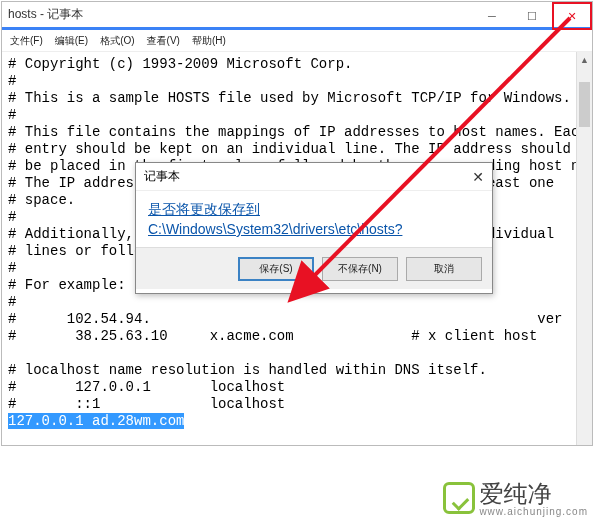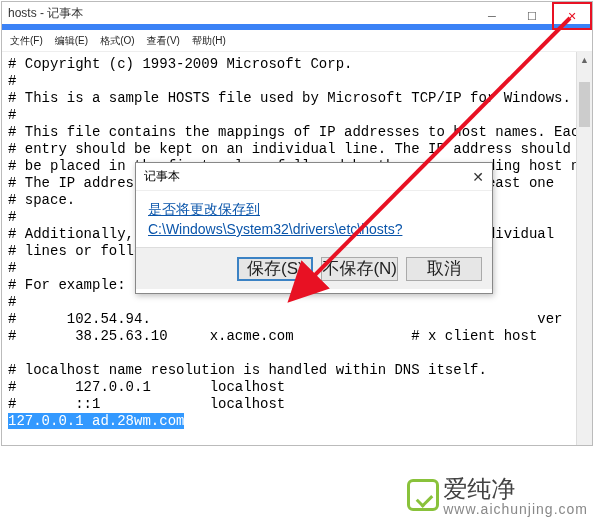--- a/index.html
+++ b/index.html
@@ -16,21 +16,21 @@
   width: 592px;
   height: 445px;
   margin: 1px;
   border: 1px solid #bbb;
   background: #fff;
   position: relative;
 }
 .titlebar {
   height: 28px;
   background: #fff;
-  border-bottom: 6px solid #3b82f6;
+  border-bottom: 3px solid #3b82f6;
   display: flex;
   align-items: center;
   padding-left: 6px;
   position: relative;
 }
 .titlebar .title { font-size: 12px; color: #333; }
 .win-controls {
   position: absolute;
   right: 0; top: 0;
   display: flex;
@@ -136,21 +136,21 @@
   align-items: center;
   justify-content: flex-end;
   gap: 8px;
   padding: 0 10px;
 }
 .btn {
   min-width: 76px;
   height: 24px;
   background: #e6e6e6;
   border: 1px solid #aaa;
-  font-size: 17px;
+  font-size: 10px;
   display: flex;
   align-items: center;
   justify-content: center;
   color: #222;
 }
 .btn.default { border: 2px solid #3b82c4; }
 
 .arrow {
   position: absolute;
   top: 0; left: 0;
@@ -178,21 +178,21 @@
 }
 .watermark .logo::after {
   content: "";
   position: absolute;
   left: 7px; top: 12px;
   width: 12px; height: 7px;
   border-left: 3px solid #89c23b;
   border-bottom: 3px solid #89c23b;
   transform: rotate(-45deg);
 }
-.watermark .sub { font-size: 14px; color: #888; letter-spacing: 1px; display: block; margin-top: -4px; }
+.watermark .sub { font-size: 10px; color: #888; letter-spacing: 1px; display: block; margin-top: -4px; }
 </style>
 </head>
 <body>
 
 <div class="window">
   <div class="titlebar">
     <span class="title">hosts - 记事本</span>
     <div class="win-controls">
       <div class="win-btn">─</div>
       <div class="win-btn">☐</div>

